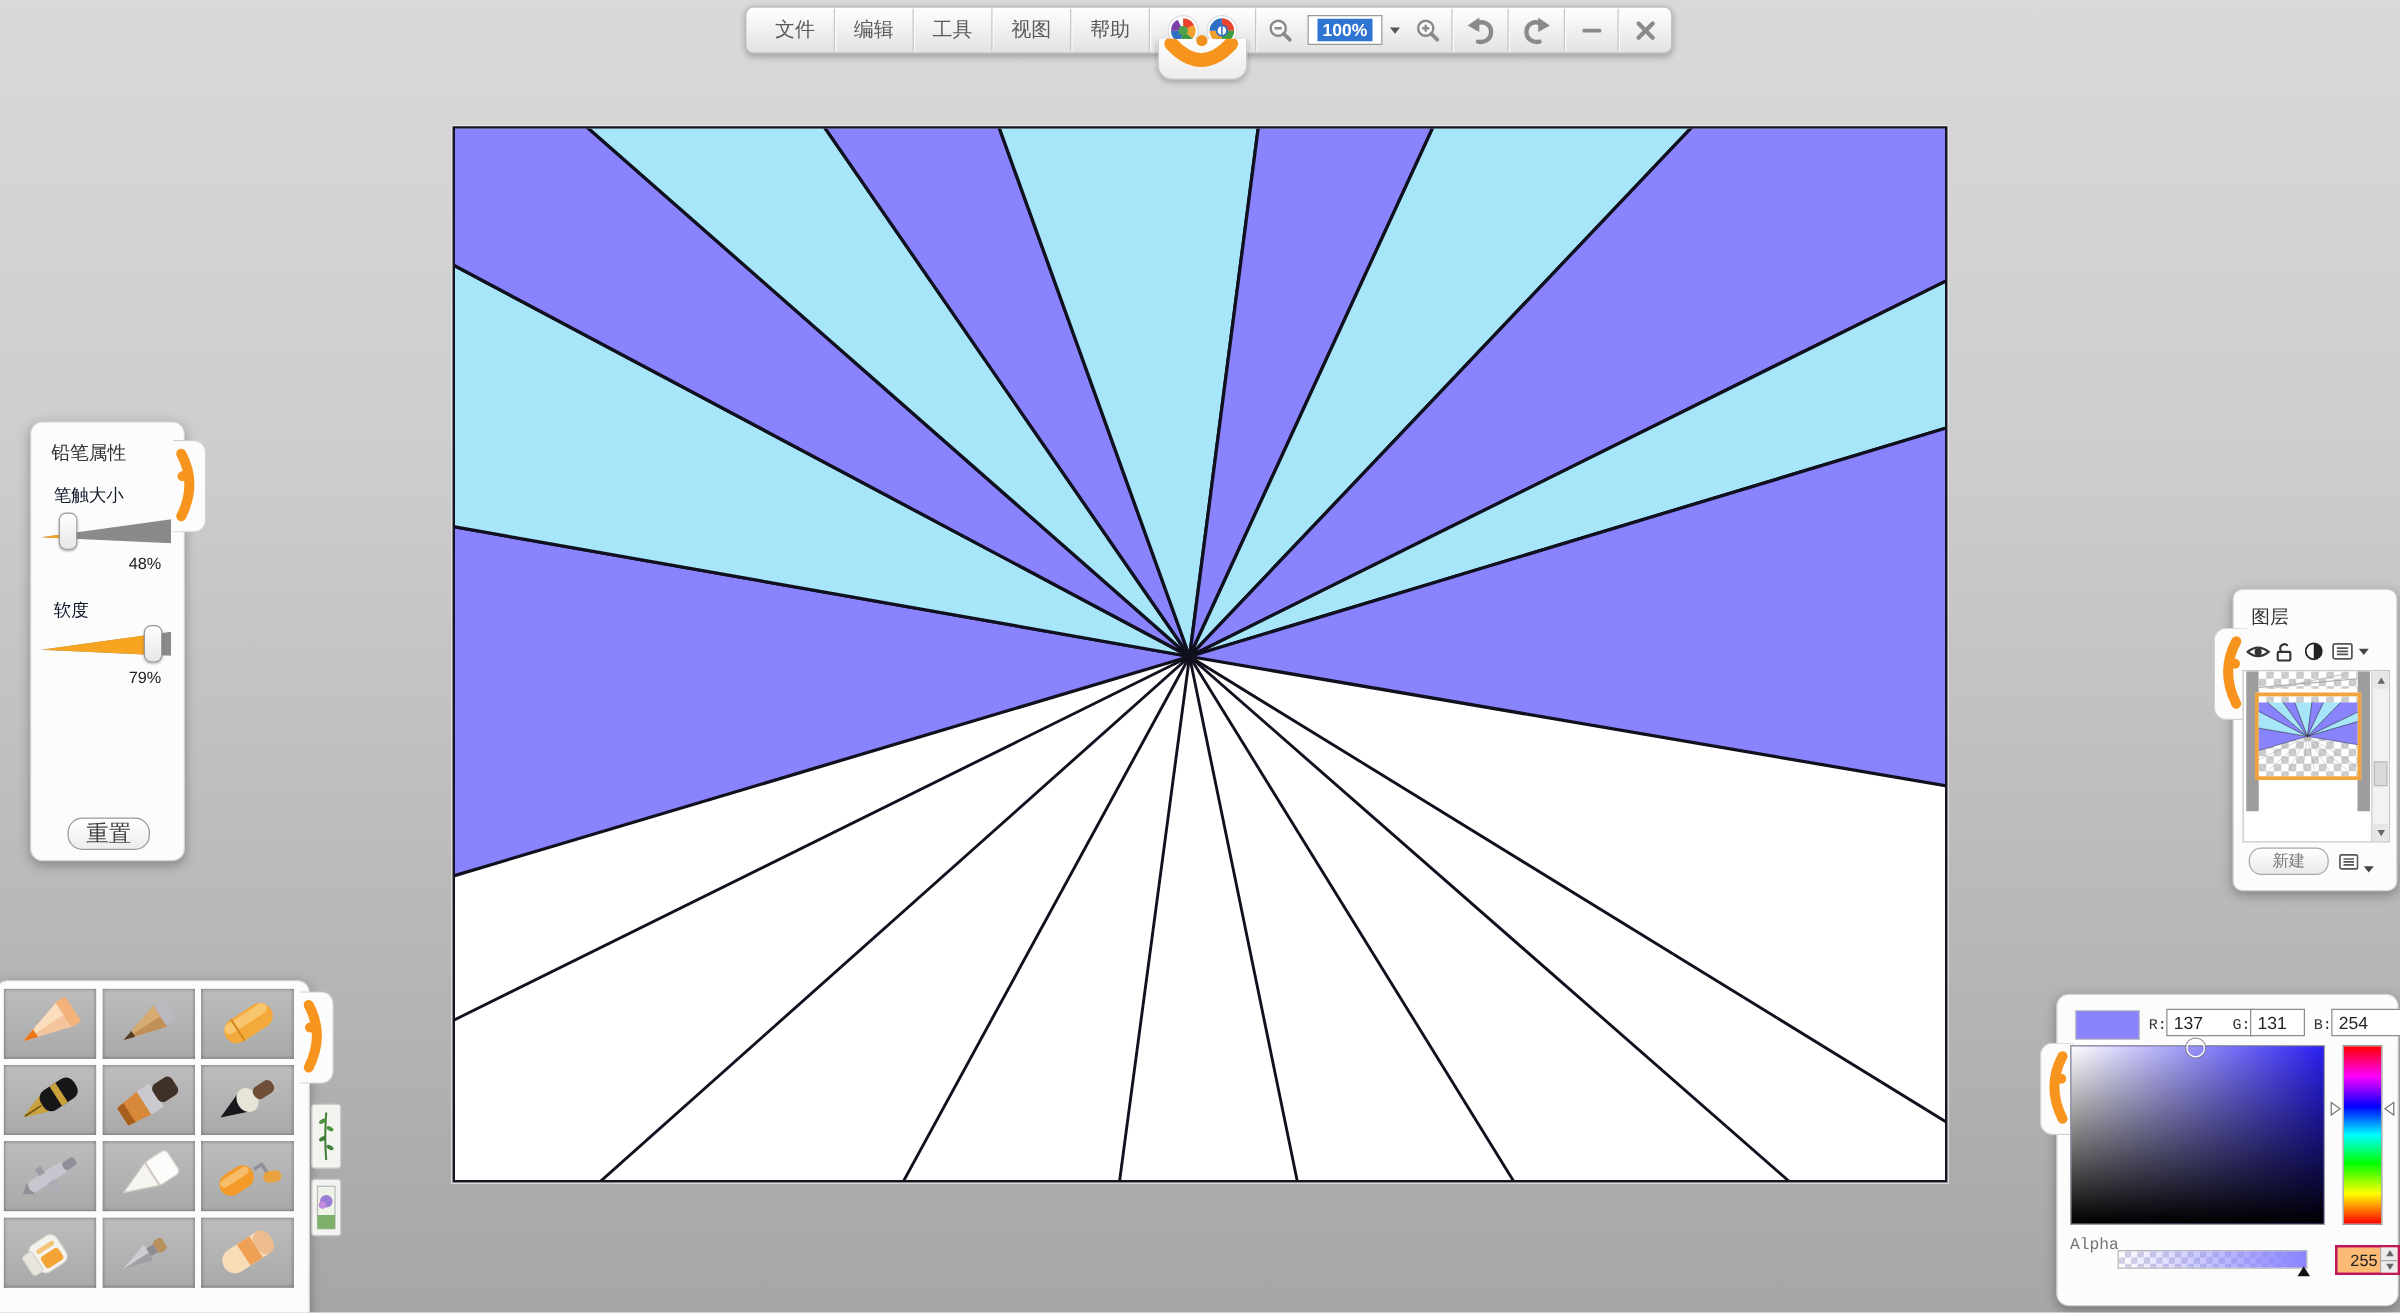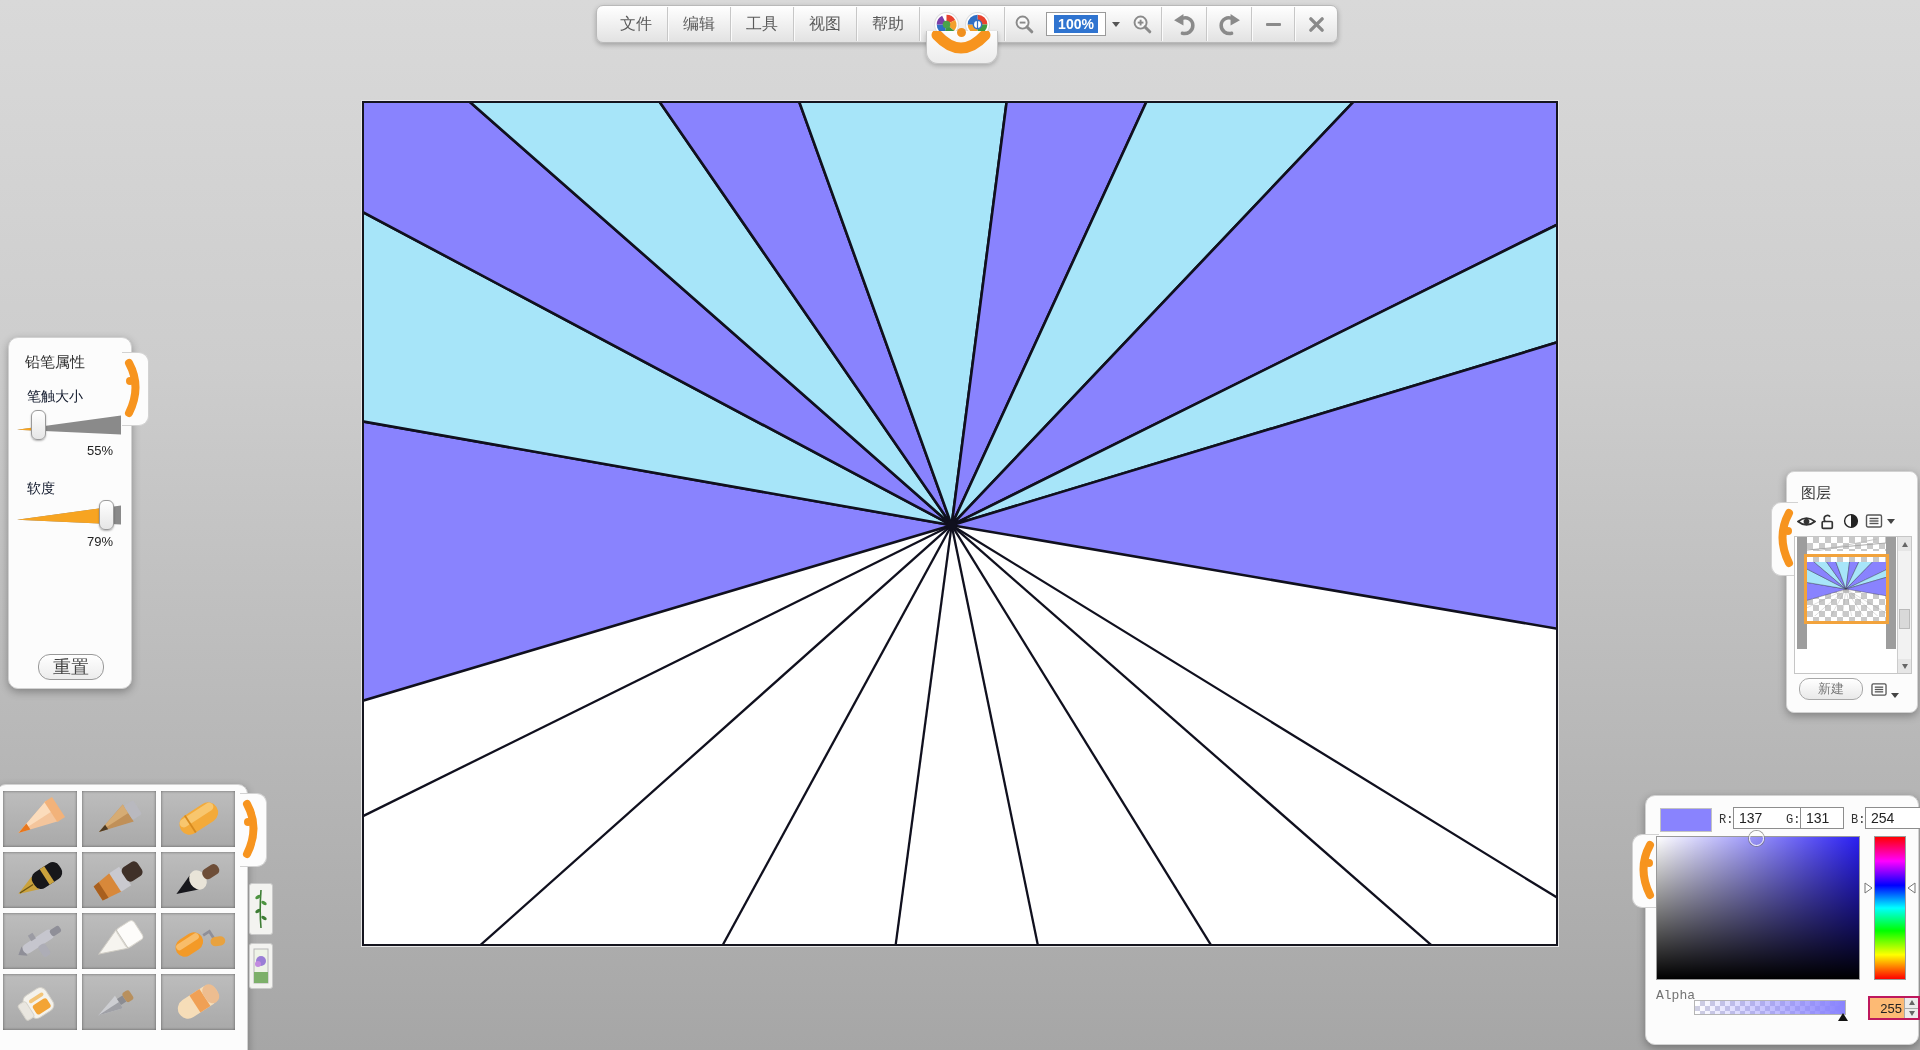--- a/index.html
+++ b/index.html
@@ -24,21 +24,21 @@
             border:1px solid #c4c4c4;border-top:none;border-radius:0 0 12px 12px;box-shadow:0 2px 4px rgba(0,0,0,.2)}
   #logo-nose{position:absolute;left:37px;top:22px;width:9px;height:9px;border-radius:50%;background:#f09020}
   #zoom-field{width:58px;height:22px;background:#fff;border:1px solid #9a9a9a;display:flex;align-items:center;justify-content:center}
   #zoom-field span{background:#2f74d0;color:#fff;font-weight:bold;font-size:14px;padding:1px 4px}
   .caret{width:0;height:0;border-left:4px solid transparent;border-right:4px solid transparent;border-top:5px solid #555}
   .minus-bar{width:15px;height:3px;background:#8a8a8a;border-radius:1px}
   
   .panel{background:#fcfcfc;border:1px solid #d2d2d2;border-radius:10px;box-shadow:0 3px 9px rgba(0,0,0,.3)}
   .grip-tab{position:absolute;width:26px;height:72px;background:#fcfcfc;border:1px solid #d2d2d2}
   
-  #pencil-panel{left:8px;top:337px;width:122px;height:350px}
+  #pencil-panel{left:24px;top:337px;width:122px;height:350px}
   #pencil-panel .title{position:absolute;left:16px;top:15px;font-size:15px;color:#333}
   .slider-label{position:absolute;left:18px;font-size:14px;color:#0f172a}
   .slider{position:absolute;left:8px;width:104px;height:26px}
   .wedge{position:absolute;left:0;top:3px;width:100%;height:20px;background:#8a8a8a;
          clip-path:polygon(0 74%,100% 2%,100% 98%)}
   .wedge-fill{position:absolute;left:0;top:0;height:100%;background:#f7a421}
   .slider-thumb{position:absolute;top:-2px;width:13px;height:28px;background:linear-gradient(#ffffff,#e6e6e6);
                 border:1px solid #9a9a9a;border-radius:6px;box-shadow:0 1px 2px rgba(0,0,0,.3)}
   .slider-value{position:absolute;right:18px;font-size:13px;color:#222}
   #reset-btn{position:absolute;left:29px;top:316px;width:64px;height:24px;border-radius:12px;
@@ -233,21 +233,21 @@
   </div>
   <div class="title">铅笔属性</div>
 
   <div class="slider-label" style="top:50px">笔触大小</div>
   <div class="slider" style="top:74px">
     <div class="wedge">
         <div class="wedge-fill" style="width: 20%;"></div>
       </div>
     <div class="slider-thumb" style="left: calc(20% - 7px);"></div>
   </div>
-  <div class="slider-value" style="top:105px">55%</div>
+  <div class="slider-value" style="top:105px">48%</div>
 
   <div class="slider-label" style="top:142px">软度</div>
   <div class="slider" style="top:164px">
     <div class="wedge">
         <div class="wedge-fill" style="width: 86%;"></div>
       </div>
     <div class="slider-thumb" style="left: calc(86% - 7px);"></div>
   </div>
   <div class="slider-value" style="top:196px">79%</div>
 

